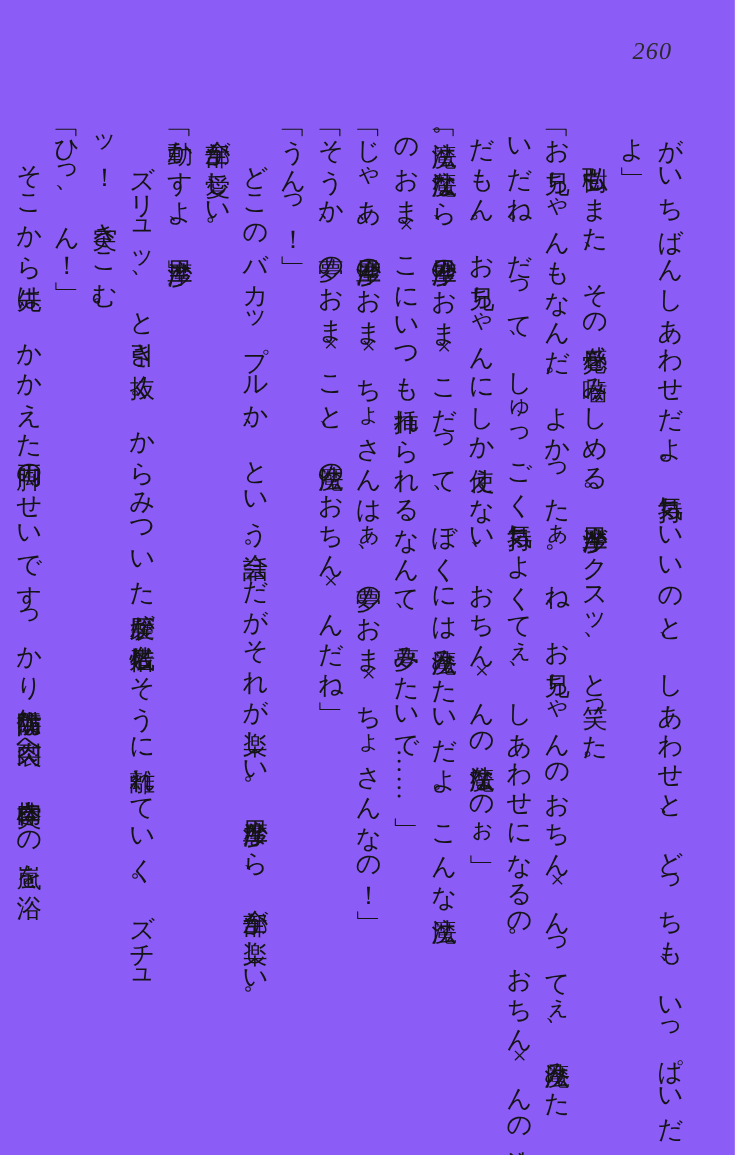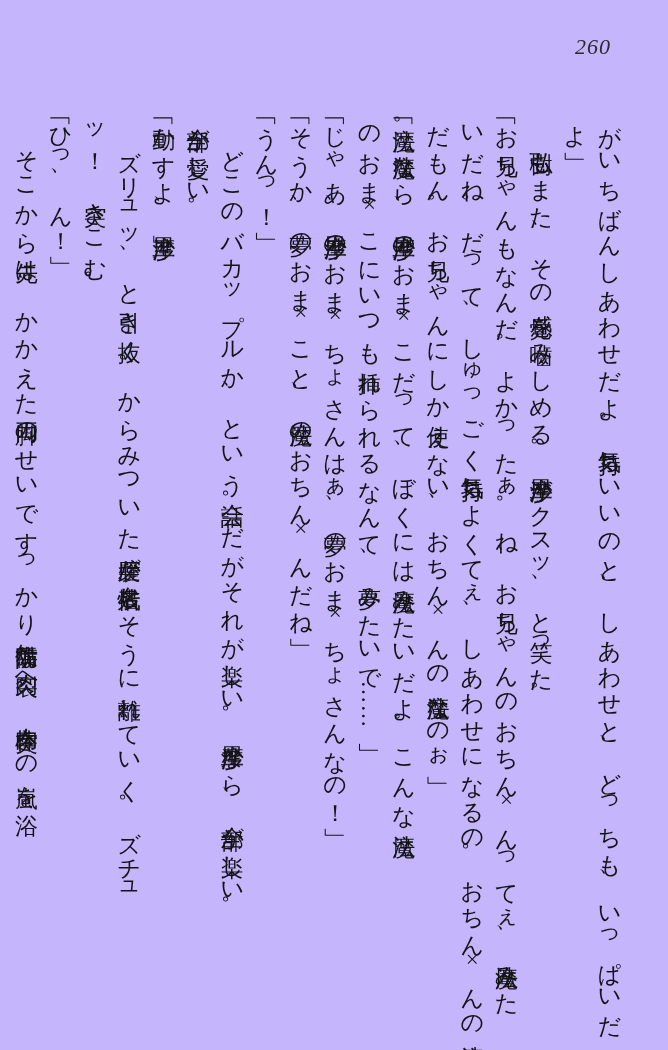--- a/index.html
+++ b/index.html
@@ -10,21 +10,21 @@
     width: 668px;
     height: 1050px;
     background: #fdfdfd;
     position: relative;
     overflow: hidden;
     font-family: "Liberation Serif", "DejaVu Serif", serif;
   }
   .page {
     position: absolute;
     inset: 0;
-    background: #c4b5fd;
+    background: #8b5cf6;
   }
   .page-number {
     position: absolute;
     top: 34px;
     left: 575px;
     font-size: 22px;
     font-style: italic;
     letter-spacing: 1px;
     color: #2a2a2a;
   }

